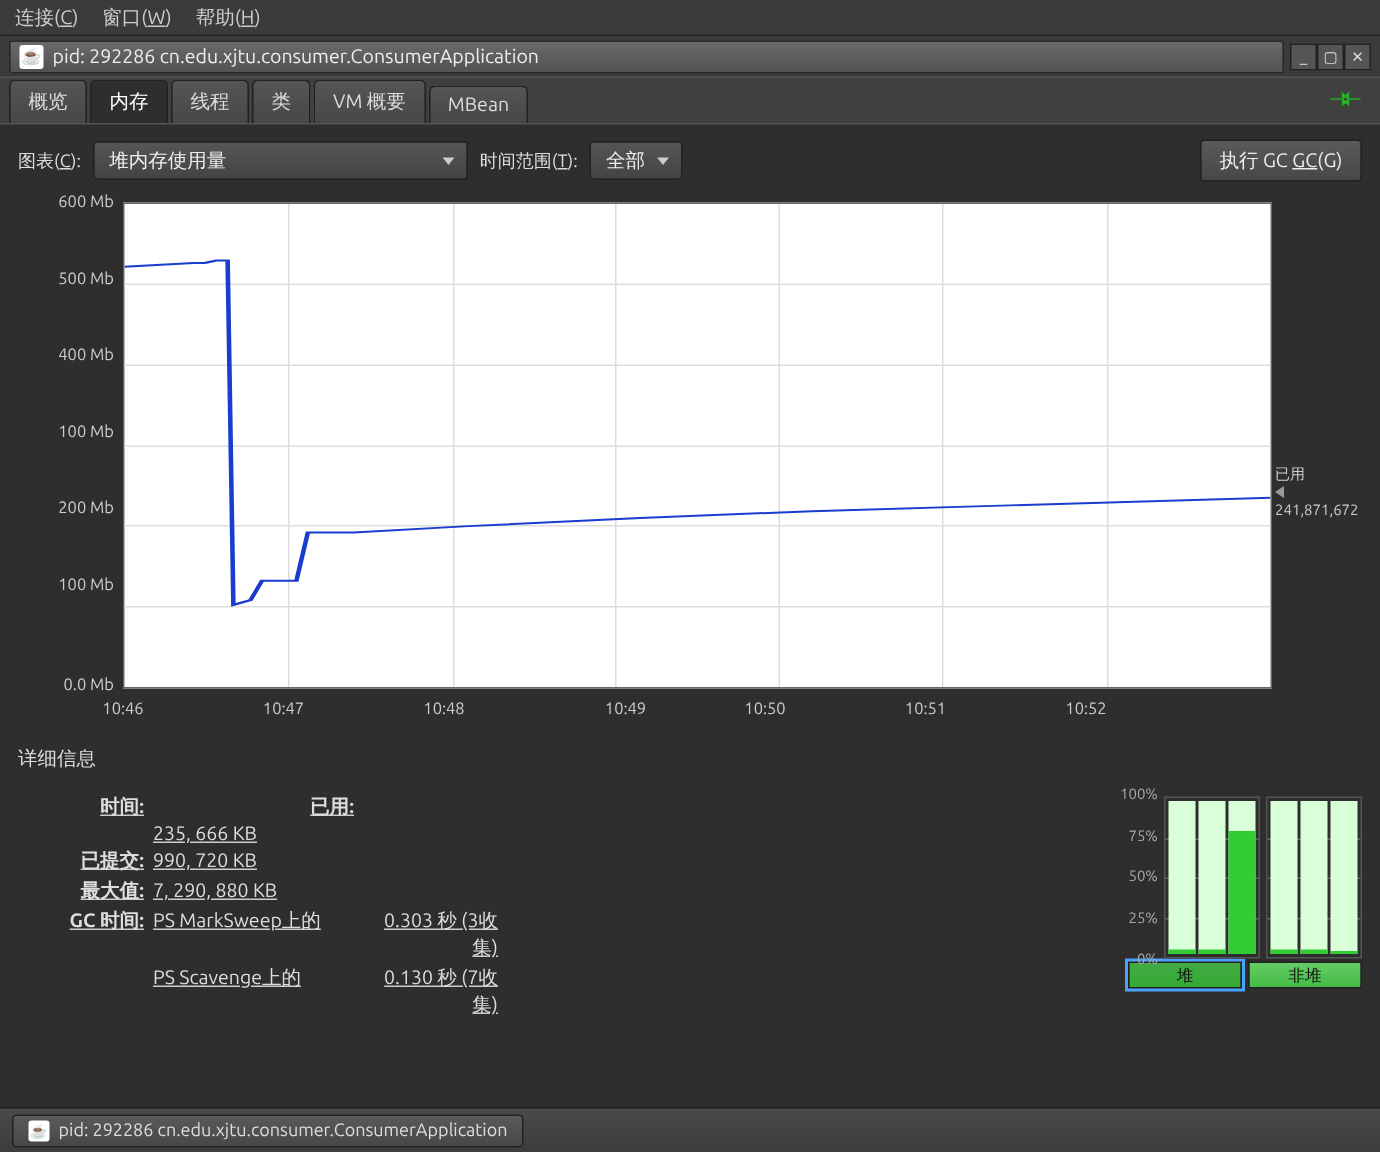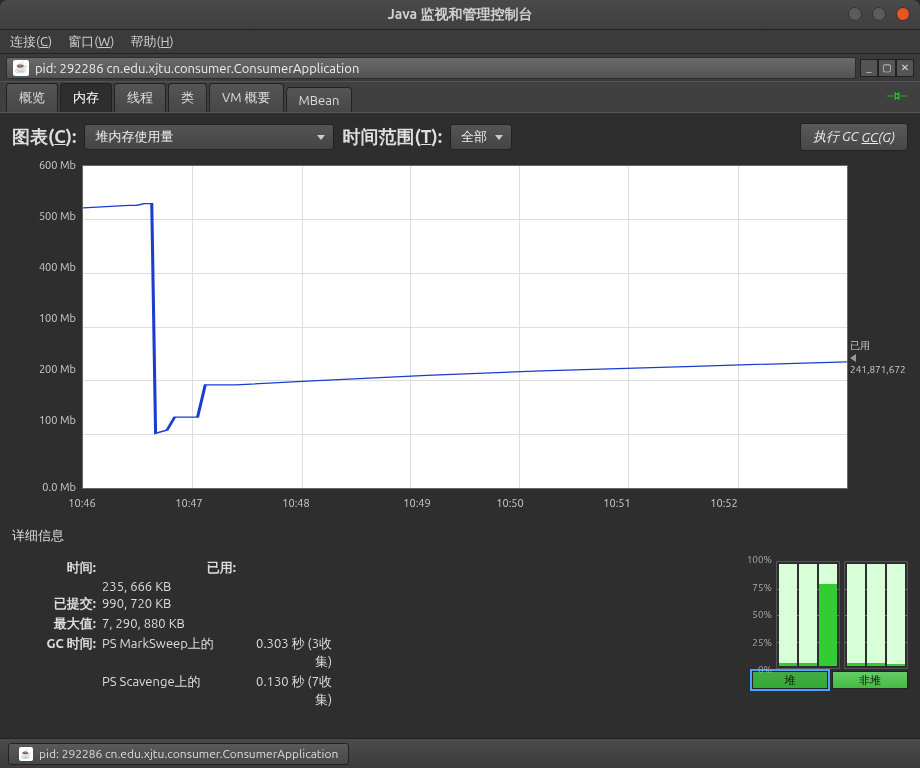--- a/index.html
+++ b/index.html
@@ -88,41 +88,41 @@
   .content {
     flex:1; background: #2e2e2e;
     border-top: 1px solid #555;
     padding: 10px 12px;
     display:flex;flex-direction:column;
     gap: 8px;
   }
   .chart-controls {
     display:flex; align-items:center; gap:8px;
   }
-  .lblb { color:#ddd; font-size:18px; font-weight:bold;}
+  .lblb { color:#ddd; font-size:12px; font-weight:normal;}
   .lblb .fat { text-decoration: underline;}
   .combo {
     background: linear-gradient(#555,#444);
     border:1px solid #222; border-radius:3px;
     height:26px; display:flex; align-items:center;
     padding: 0 24px 0 10px; color:#eee;
     position:relative; min-width:60px;
   }
   .combo.wide { flex:0 0 250px; }
   .combo::after {
     content:""; position:absolute; right:8px; top:10px;
     border-left:4px solid transparent;border-right:4px solid transparent;
     border-top:5px solid #ccc;
   }
   .push { margin-left:auto; }
   .btn {
     background: linear-gradient(#5a5a5a,#474747);
     border:1px solid #222; border-radius:3px;
     height:28px; padding: 0 12px; color:#eee;
-    display:flex;align-items:center;font-style:italic;
+    display:flex;align-items:center;
   }
   .chart-area {
     flex: 0 0 360px;
     position:relative;
     background:#2e2e2e;
     display:flex;
   }
   .yaxis {
     width:70px; position:relative; height:100%;
   }
@@ -144,20 +144,21 @@
   .right-label .tri {
     display:inline-block;width:0;height:0;
     border-top:4px solid transparent;border-bottom:4px solid transparent;
     border-right:6px solid #999; margin-right:2px;
   }
   .details {
     flex:1; display:flex; gap:8px;
   }
   .details-left {
     flex:1;
+    text-decoration:underline;
   }
   .details-title { color:#ddd; font-size:13px; margin-bottom:6px;}
   .kvgrid {
     display:grid;
     grid-template-columns: 90px 140px 90px 100px;
     row-gap: 2px;
     font-size:13px; color:#ddd;
     align-items:baseline;
   }
   .kvgrid .k { text-align:right; font-weight:bold; padding-right:6px;}
@@ -199,28 +200,20 @@
     background: linear-gradient(#5a5a5a,#474747);
     border:1px solid #222; border-radius:3px;
     height:22px; padding:0 10px; display:flex;align-items:center;
     color:#ddd;font-size:12px;
   }
 </style>
 </head>
 <body>
 
 <div class="window">
-  <div class="titlebar">
-    <span>Java 监视和管理控制台</span>
-    <div class="win-btns">
-      <div class="win-btn"></div>
-      <div class="win-btn"></div>
-      <div class="win-btn close"></div>
-    </div>
-  </div>
 
   <div class="menubar">
     <span class="item"><span>连接</span>(<u>C</u>)</span>
     <span class="item"><span>窗口</span>(<u>W</u>)</span>
     <span class="item"><span>帮助</span>(<u>H</u>)</span>
   </div>
 
   <div class="subwindow-bar">
     <div class="subwindow-title">
       <span class="java-icon">☕</span>

